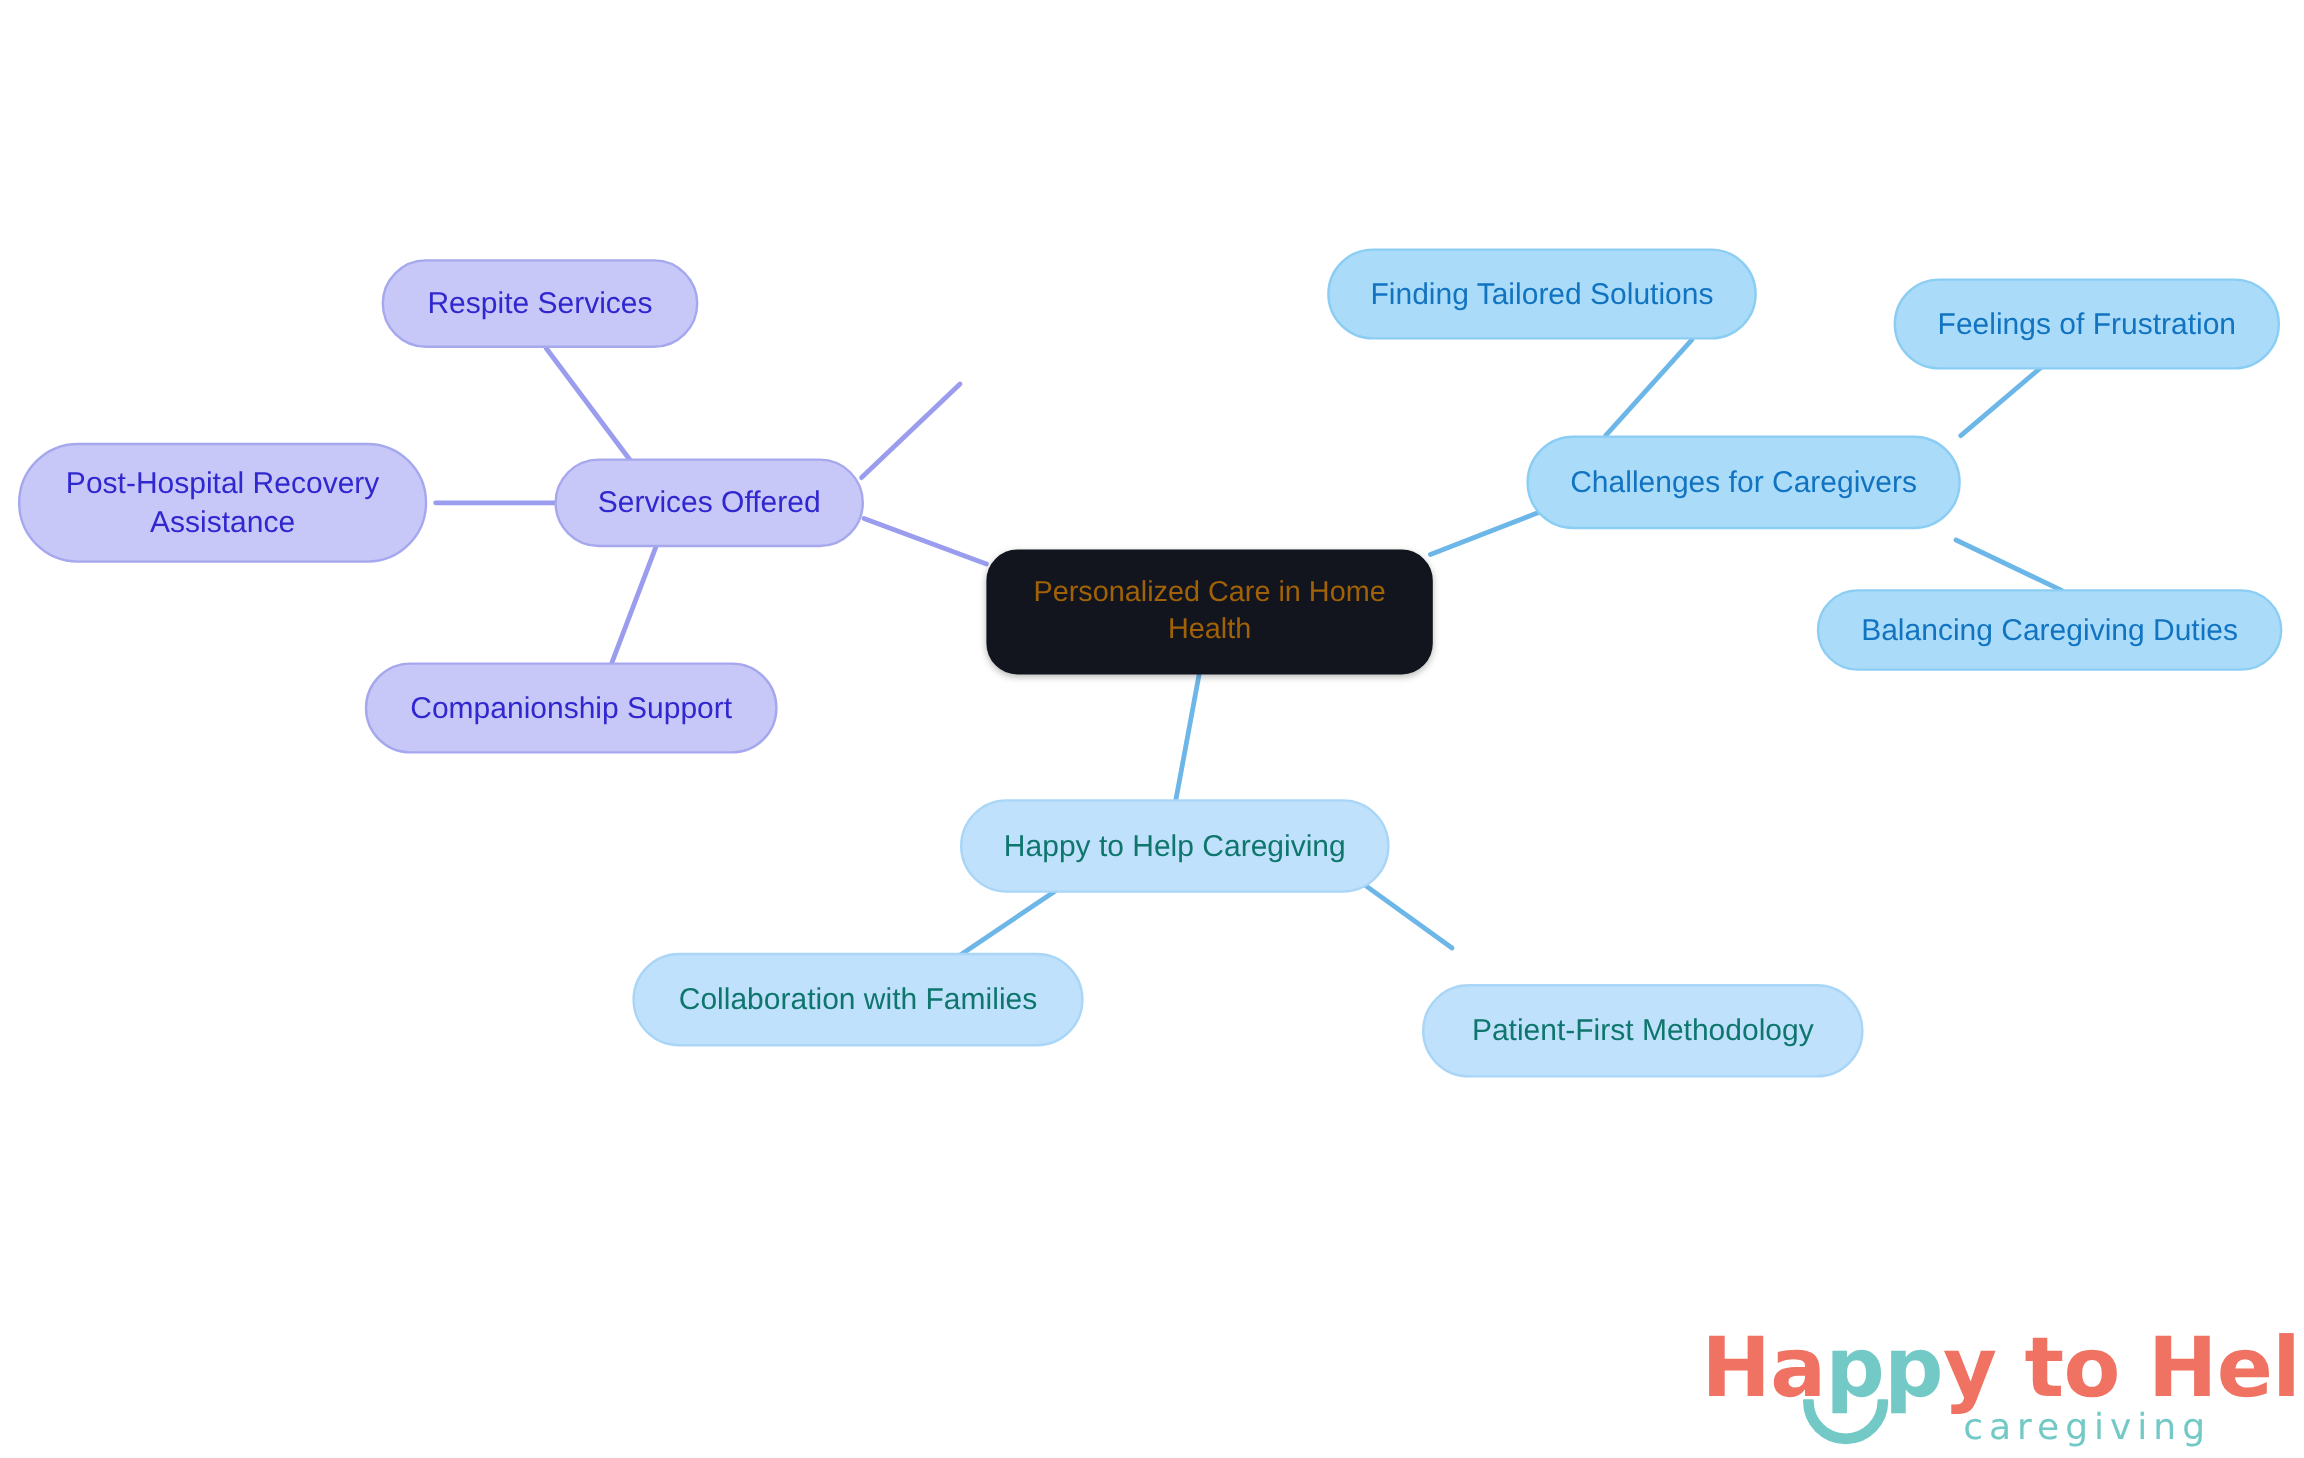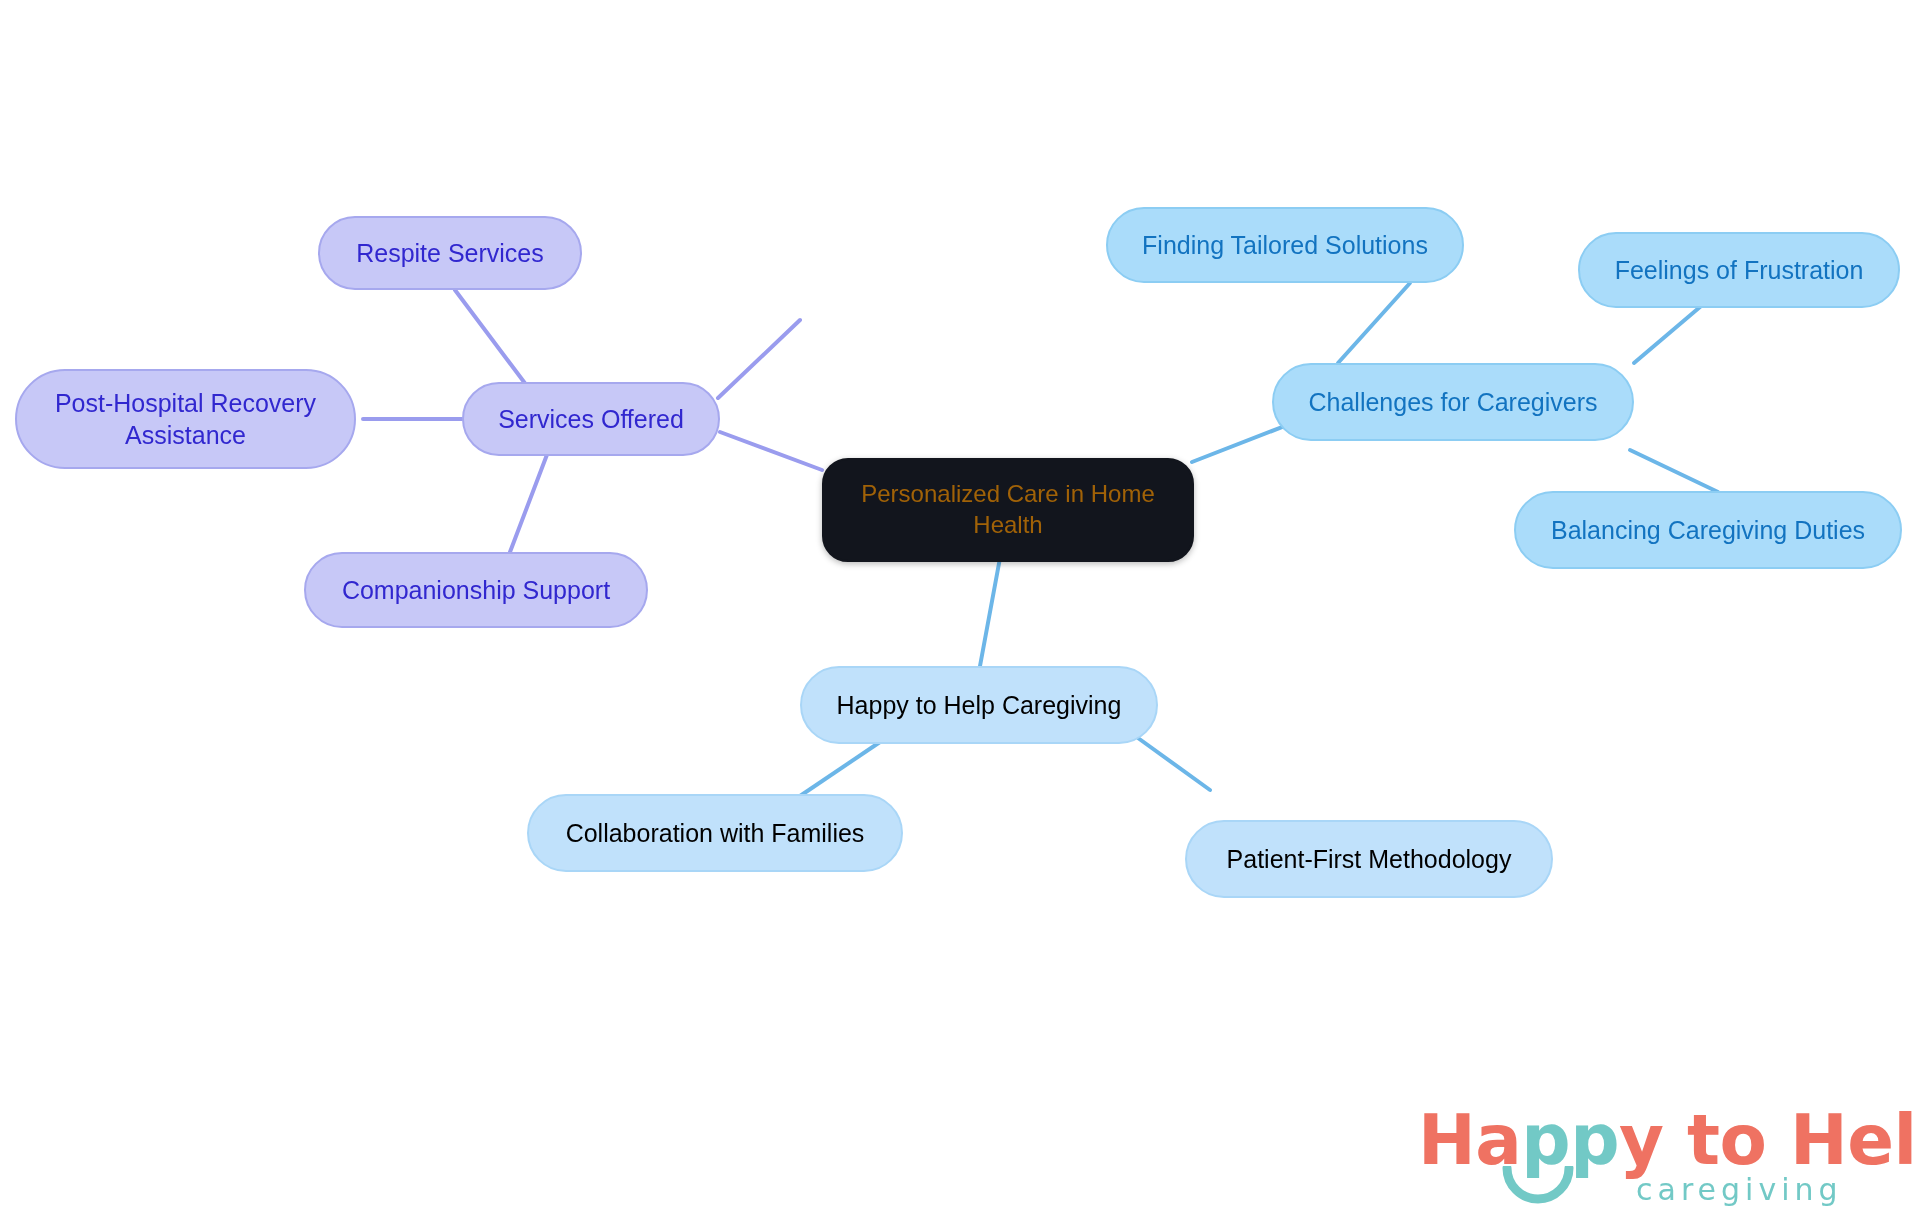--- a/index.html
+++ b/index.html
@@ -55,21 +55,21 @@
   }
   .node.blue-mid {
     background: #aadcfa;
     border-color: #8ccdf3;
     color: #1273c0;
     font-size: 25px;
   }
   .node.blue-light {
     background: #c0e1fb;
     border-color: #a9d6f7;
-    color: #000000;
+    color: #0f766e;
     font-size: 25px;
   }
   
   #logo {
     position: absolute;
     left: 1418px;
     top: 1100px;
     width: 470px;
     height: 108px;
   }
@@ -157,21 +157,21 @@
   </div>
 
   <div class="node blue-mid" style="left:1106px; top:207px; width:358px; height:76px;">
     <span>Finding Tailored Solutions</span>
   </div>
 
   <div class="node blue-mid" style="left:1578px; top:232px; width:322px; height:76px;">
     <span>Feelings of Frustration</span>
   </div>
 
-  <div class="node blue-mid" style="left:1514px; top:491px; width:388px; height:78px;">
+  <div class="node blue-mid" style="left:1514px; top:491px; width:388px; height:68px;">
     <span>Balancing Caregiving Duties</span>
   </div>
 
   <div class="node blue-light" style="left:800px; top:666px; width:358px; height:78px;">
     <span>Happy to Help Caregiving</span>
   </div>
 
   <div class="node blue-light" style="left:527px; top:794px; width:376px; height:78px;">
     <span>Collaboration with Families</span>
   </div>

